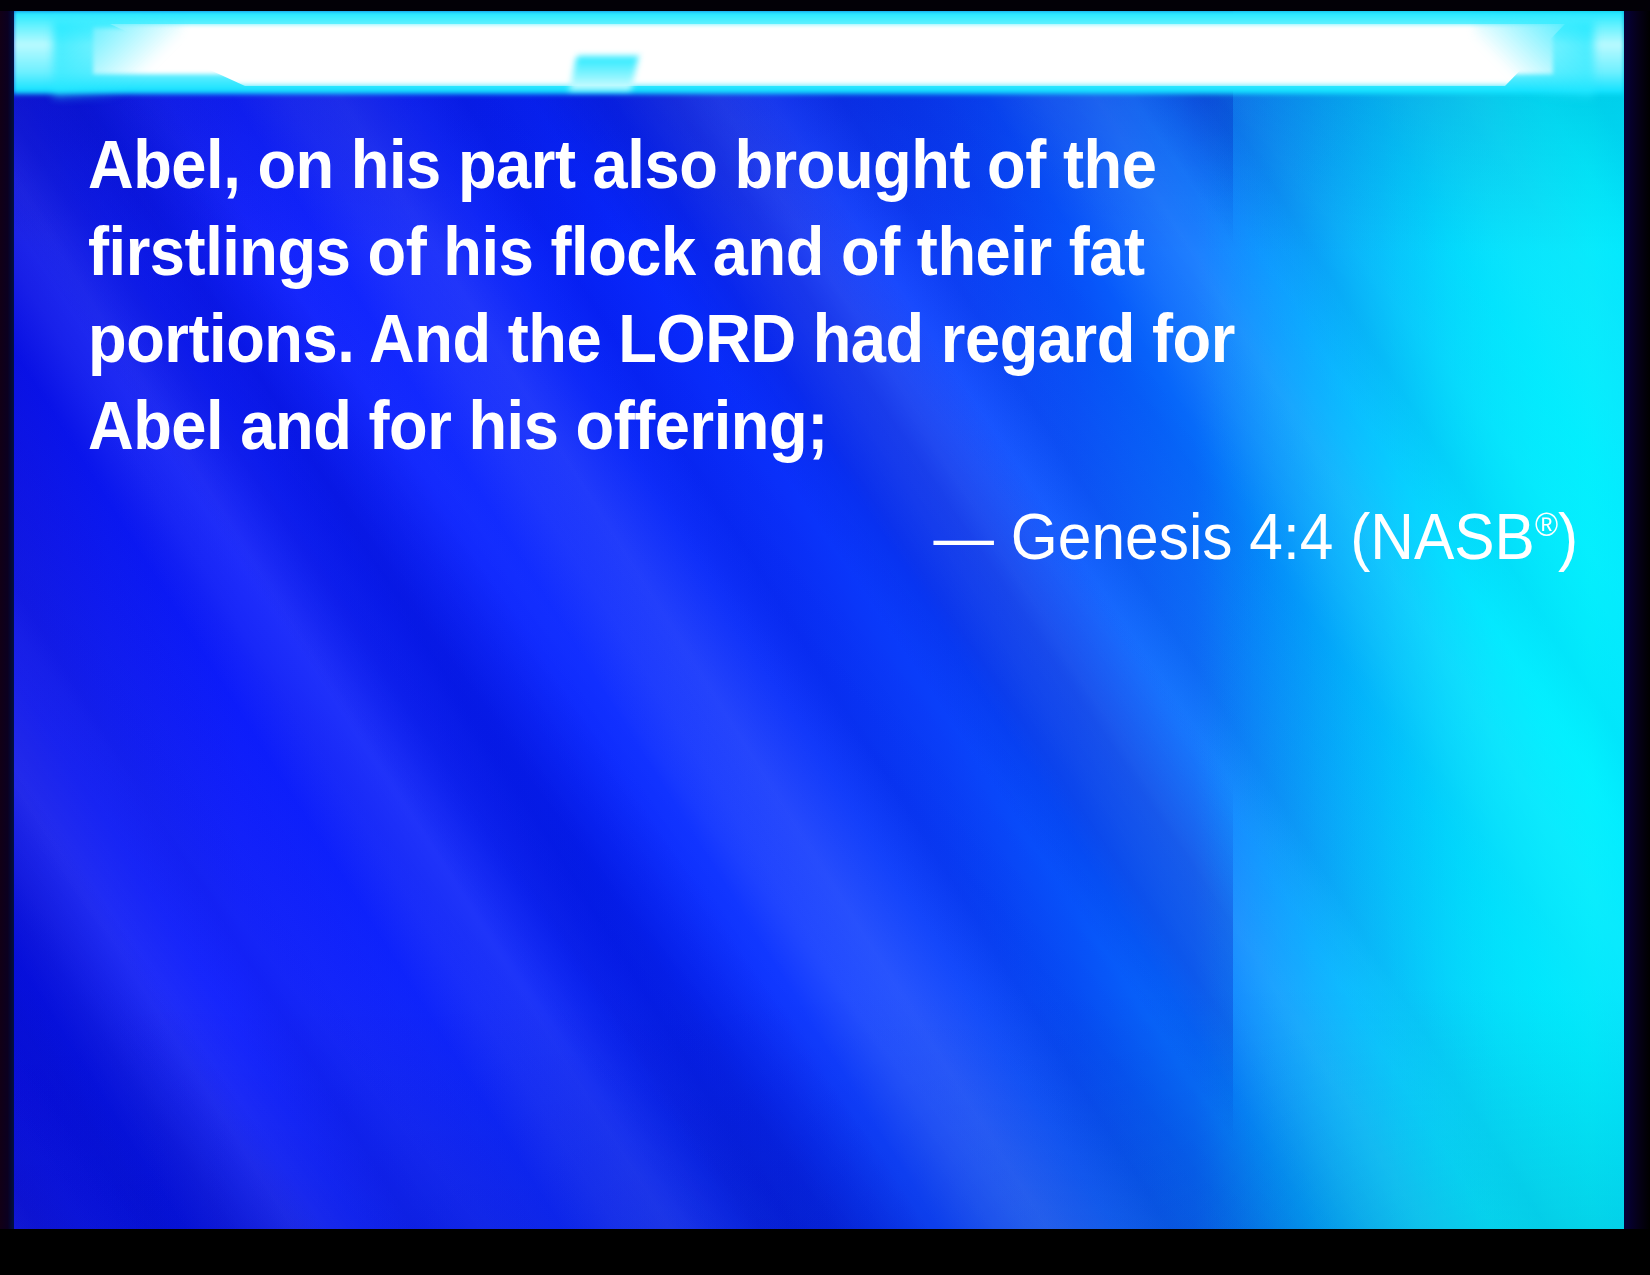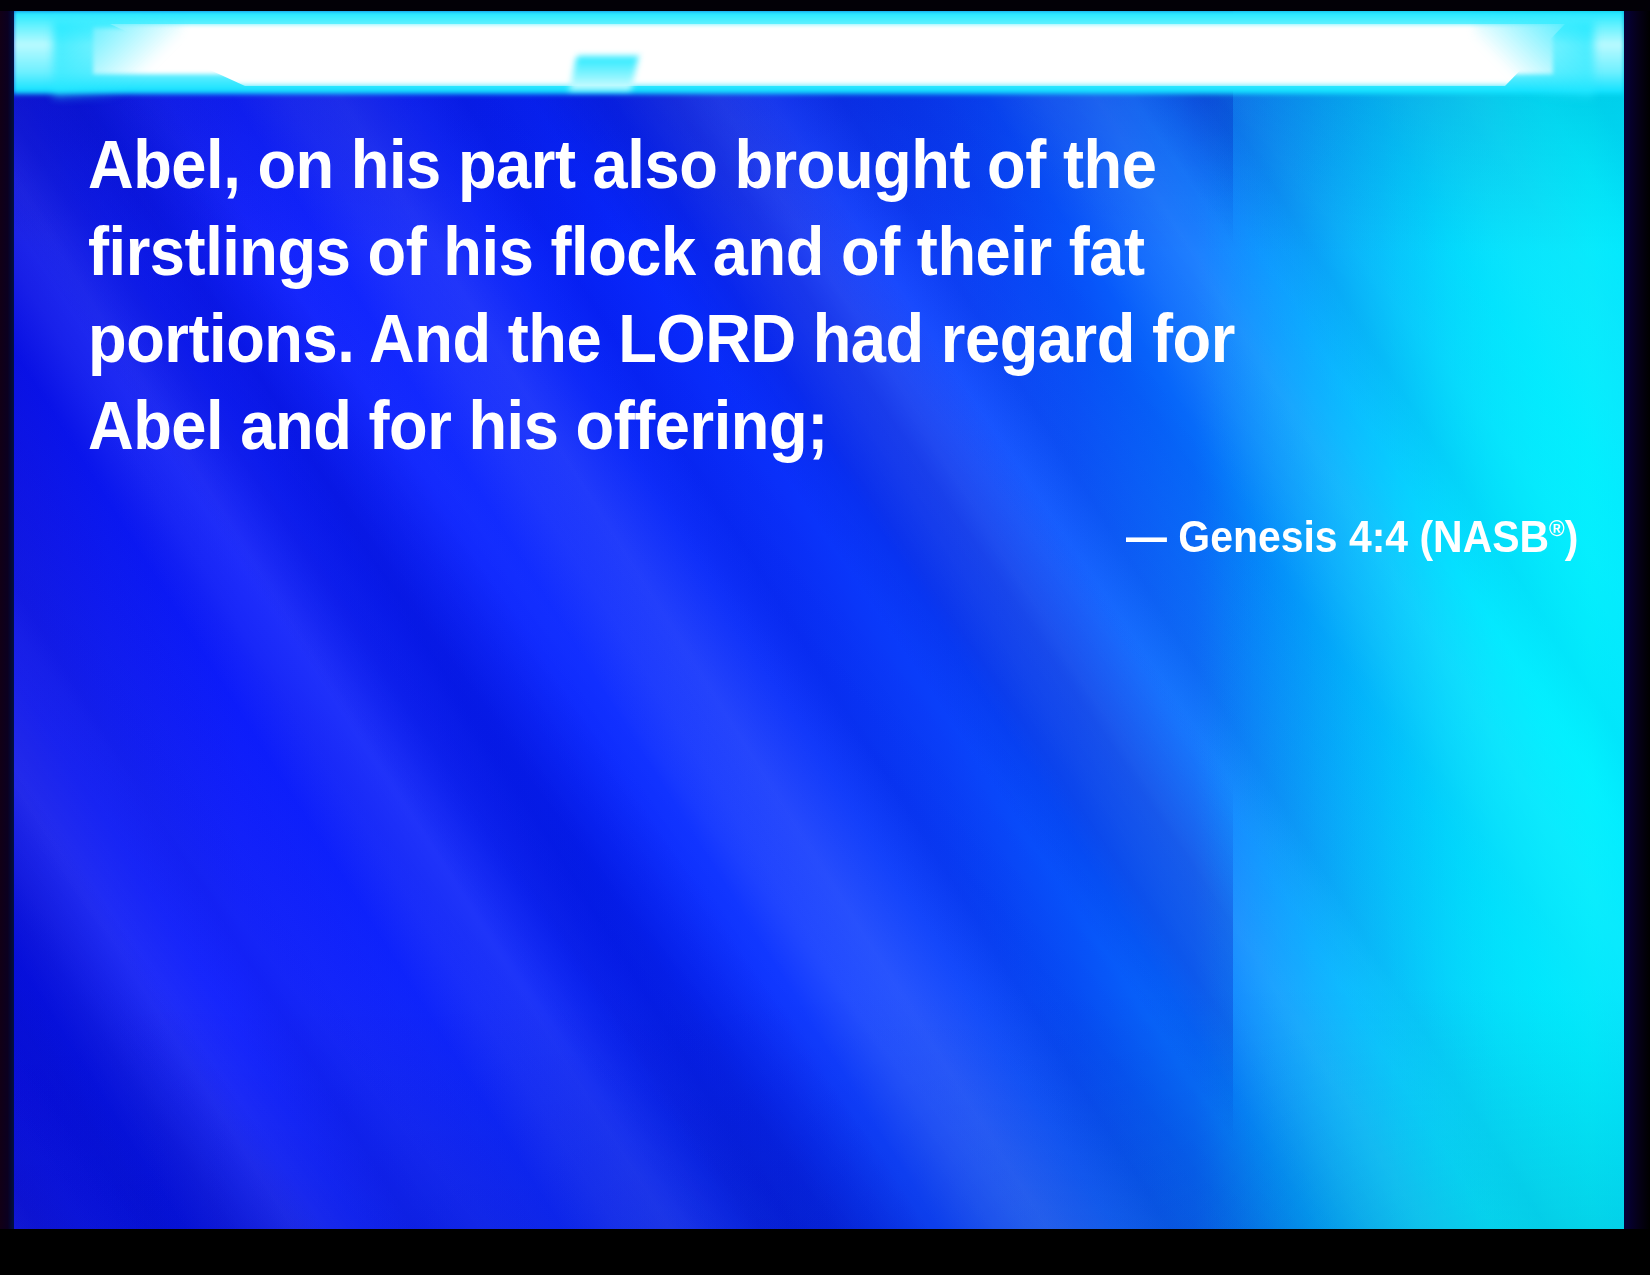--- a/index.html
+++ b/index.html
@@ -204,22 +204,22 @@
     white-space: nowrap;
     transform: scaleX(0.93);
     transform-origin: left center;
   }
   .attrib {
     margin-top: 24px;
     text-align: right;
     padding-right: 10px;
     color: #ffffff;
     font-family: "Liberation Sans", sans-serif;
-    font-weight: bold;
-    font-size: 44px;
+    font-weight: normal;
+    font-size: 65px;
     line-height: 87px;
     white-space: nowrap;
   }
   .attrib-inner { display: inline-block; transform: scaleX(0.93); transform-origin: right center; }
   .reg {
     font-size: 0.52em;
     vertical-align: super;
     line-height: 0;
   }
 </style>

